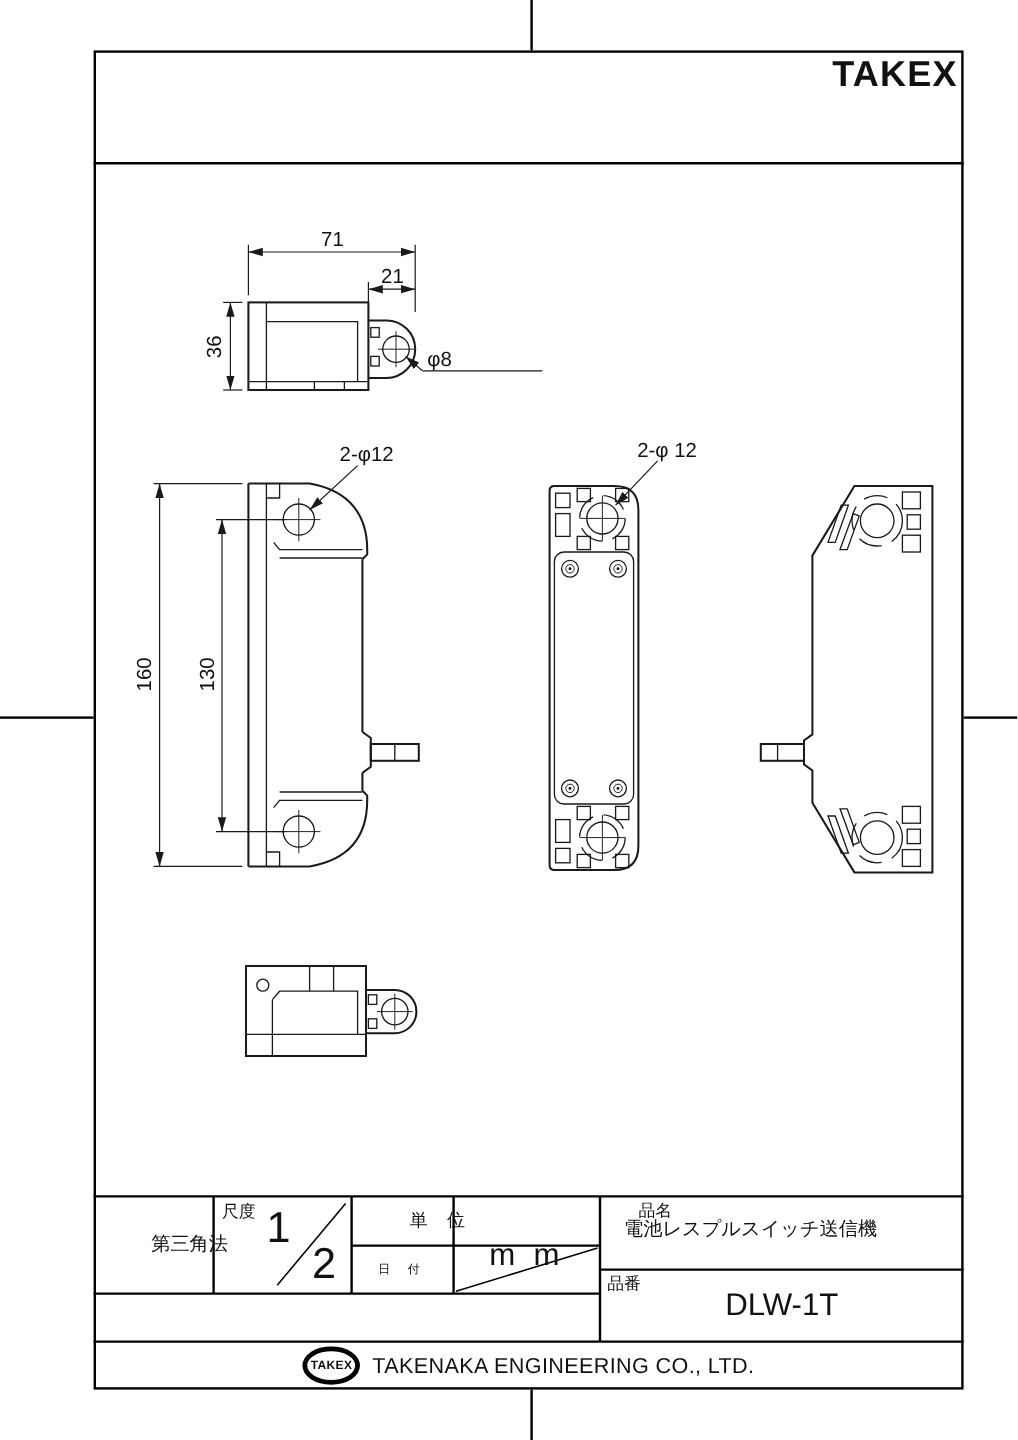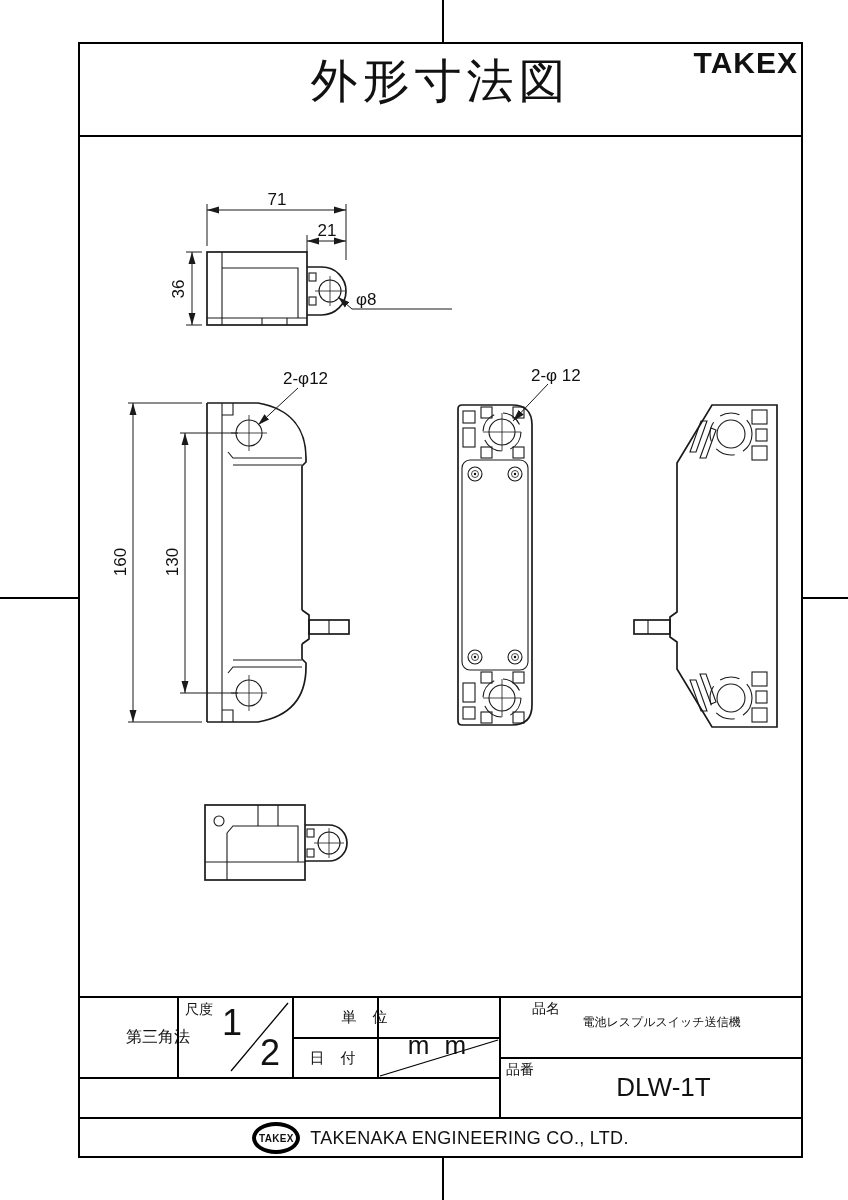--- a/index.html
+++ b/index.html
@@ -21,25 +21,25 @@
                font-size:47px;letter-spacing:5px;}
   .brand{right:50px;top:46px;font-size:30px;font-weight:800;letter-spacing:1px;}
   .cell-center{display:flex;align-items:center;justify-content:center;}
   .lbl-sm{font-size:14px;text-align:right;}
   .proj{left:78px;top:997px;width:100px;height:81px;font-size:16px;margin-left:30px;}
   .scale-label{left:185px;top:1001px;}
   .scale-num{left:222px;top:1002px;font-size:36px;}
   .scale-den{left:260px;top:1032px;font-size:36px;}
   .unit-label{left:293px;top:997px;width:85px;height:41px;font-size:15px;letter-spacing:6px;margin-left:32px;}
   .unit-value{left:378px;top:1025px;width:122px;height:41px;font-size:26px;letter-spacing:4px;}
-  .date-label{left:293px;top:1038px;width:85px;height:40px;font-size:15px;letter-spacing:6px;}
+  .date-label{left:293px;top:1038px;width:85px;height:40px;font-size:10px;letter-spacing:6px;}
   .name-label{left:532px;top:1000px;}
-  .name-value{left:520px;top:1014px;width:283px;text-align:center;font-size:12px;}
+  .name-value{left:520px;top:1014px;width:283px;text-align:left;font-size:16px;}
   .number-label{left:506px;top:1061px;}
-  .number-value{left:500px;top:1058px;width:303px;height:58px;font-size:26px;padding-left:12px;}
+  .number-value{left:500px;top:1058px;width:303px;height:58px;font-size:26px;}
   .footer-band{left:78px;top:1118px;width:725px;height:40px;display:flex;
                align-items:center;justify-content:center;gap:10px;}
   .takex-oval{width:48px;height:32px;border:4px solid #000;border-radius:50%;
               box-sizing:border-box;display:flex;align-items:center;justify-content:center;
               font-size:10px;font-weight:800;letter-spacing:0.3px;}
   .company{font-size:18px;font-weight:400;letter-spacing:0.3px;}
 </style>
 </head>
 <body>
 
@@ -216,21 +216,20 @@
       <line class="tbl" x1="78" y1="1118" x2="803" y2="1118"></line>
       <line class="tbl" x1="178" y1="997" x2="178" y2="1078"></line>
       <line class="tbl" x1="293" y1="997" x2="293" y2="1078"></line>
       <line class="tbl" x1="378" y1="997" x2="378" y2="1078"></line>
       <line class="tbl" x1="500" y1="997" x2="500" y2="1118"></line>
       <line class="tbl1" x1="380" y1="1076" x2="498" y2="1040"></line>
       <line class="tbl1" x1="231" y1="1071" x2="288" y2="1003"></line>
     </g>
   </svg>
 
-  <div class="t sheet-title">外形寸法図</div>
   <div class="t brand">TAKEX</div>
 
   <div class="t proj cell-center">第三角法</div>
   <div class="t scale-label lbl-sm">尺度</div>
   <div class="t scale-num">1</div>
   <div class="t scale-den">2</div>
   <div class="t unit-label cell-center">単 位</div>
   <div class="t unit-value cell-center">m m</div>
   <div class="t date-label cell-center">日 付</div>
   <div class="t name-label lbl-sm">品名</div>

